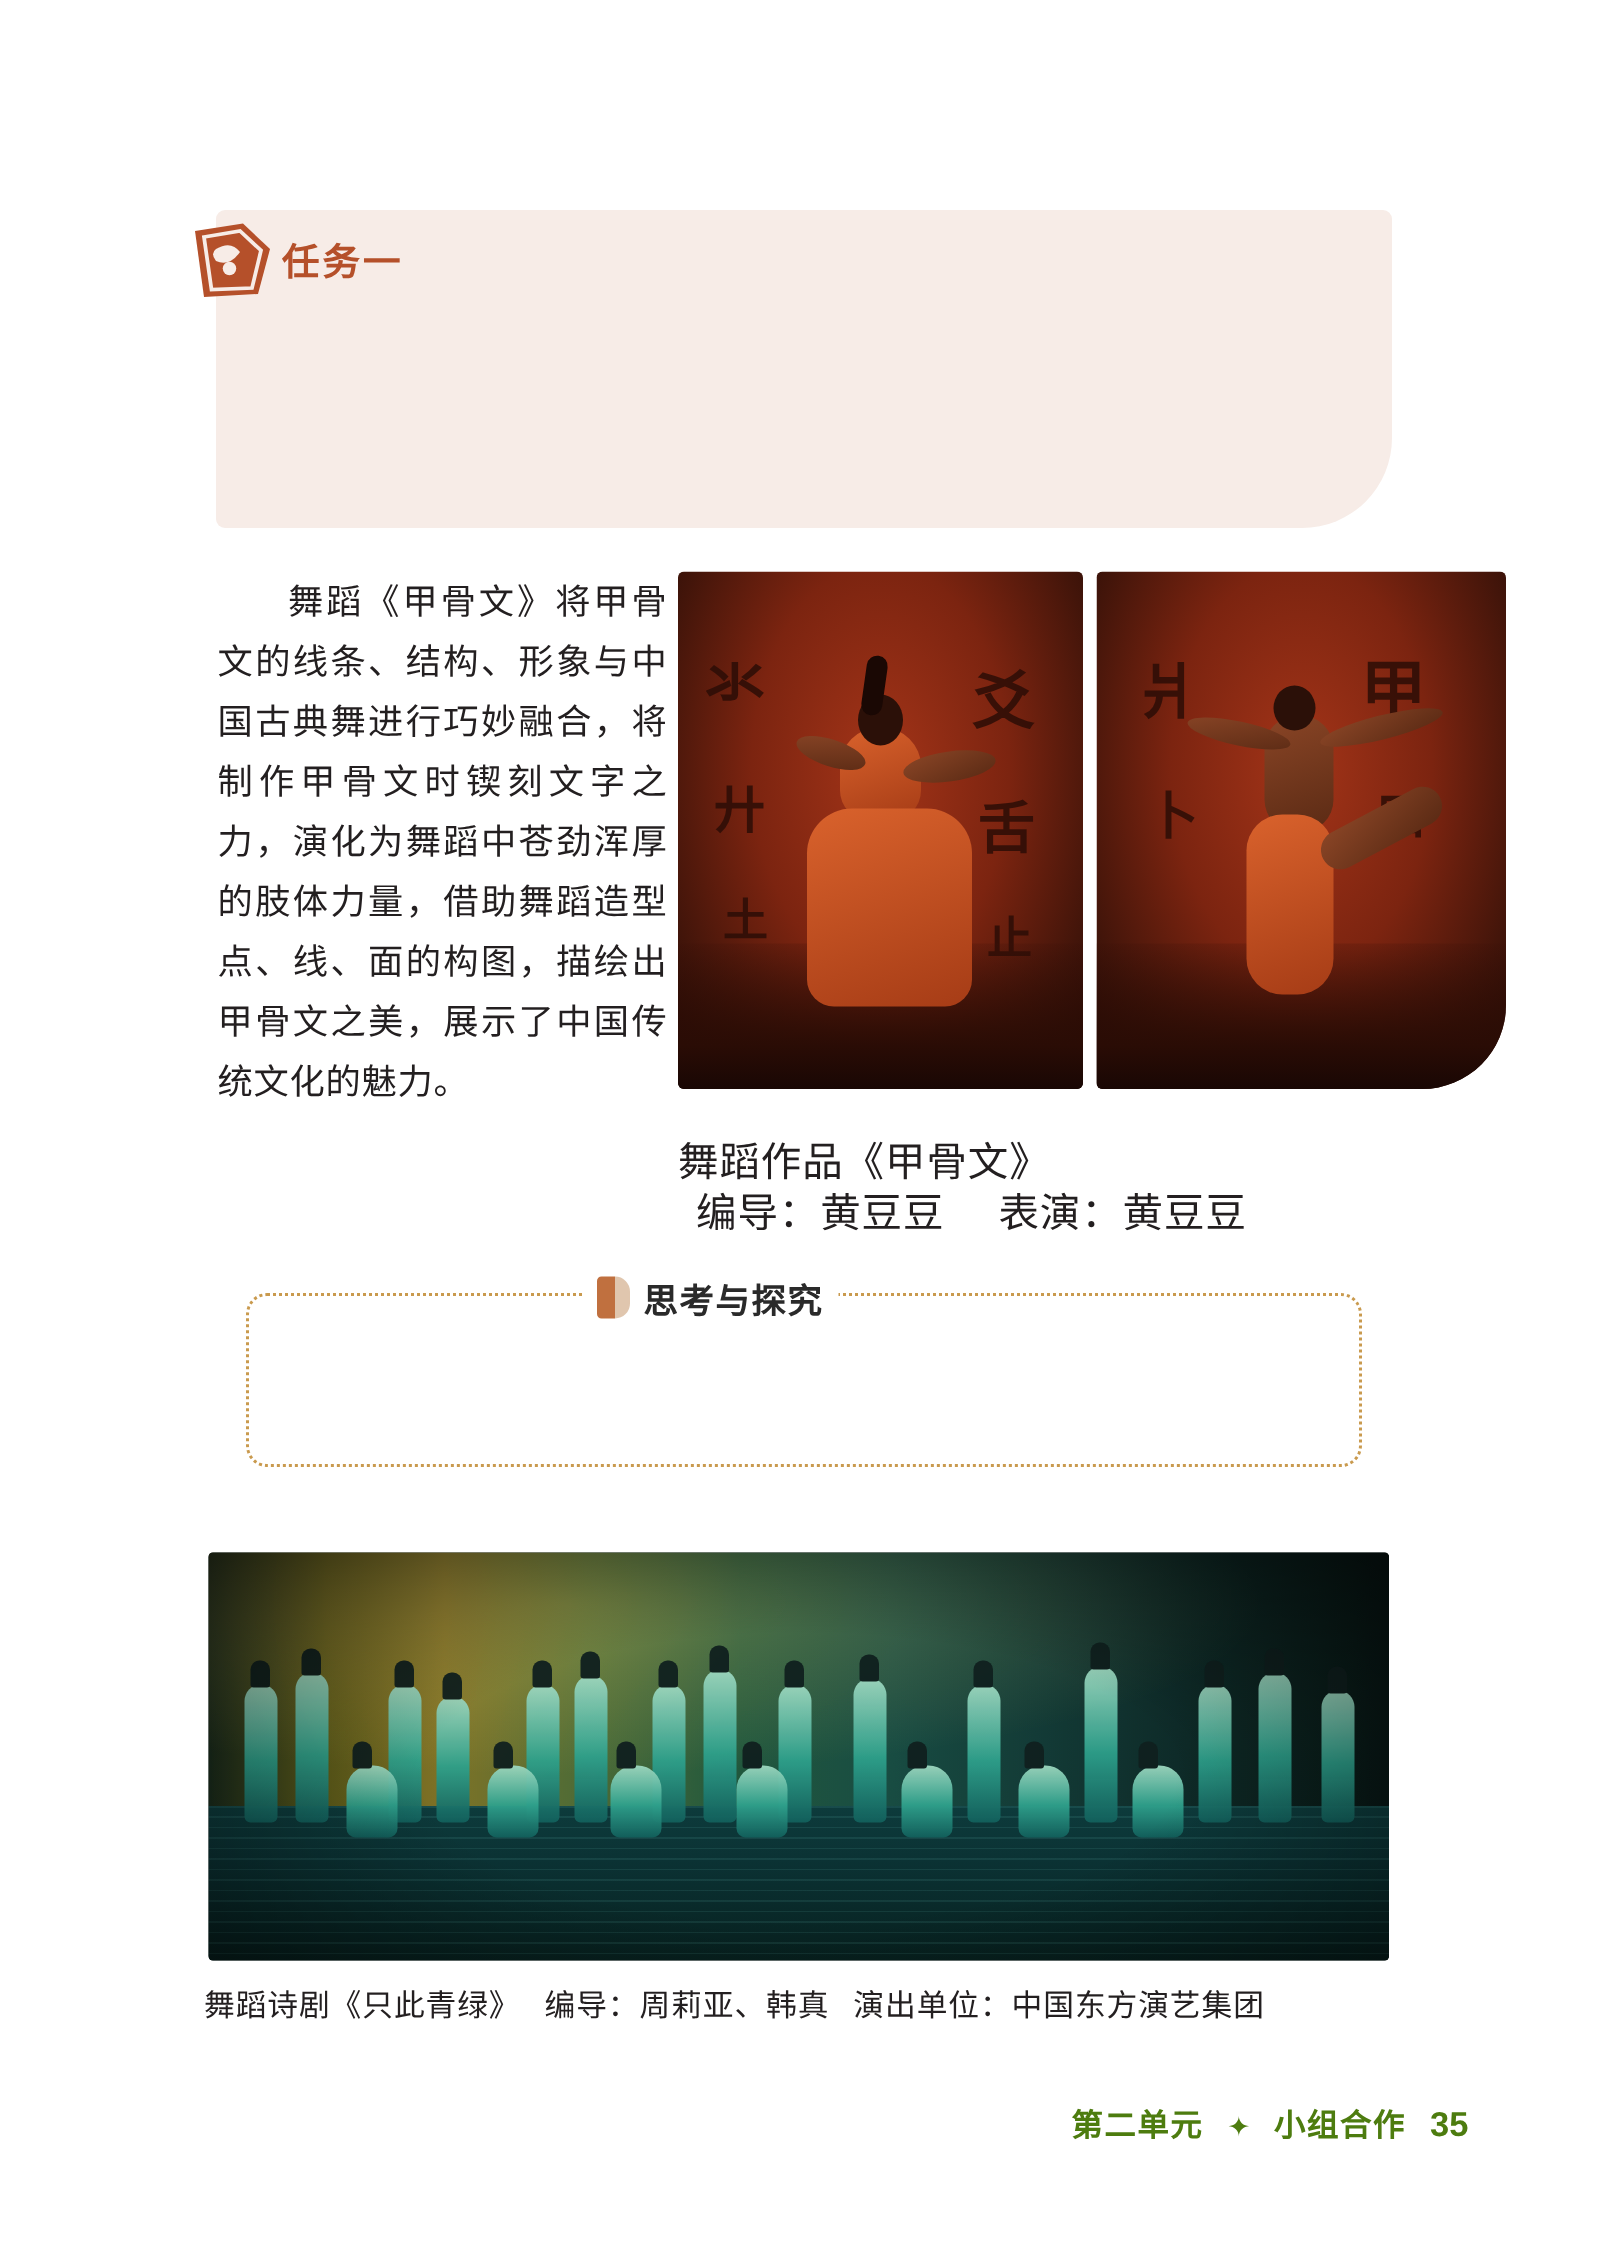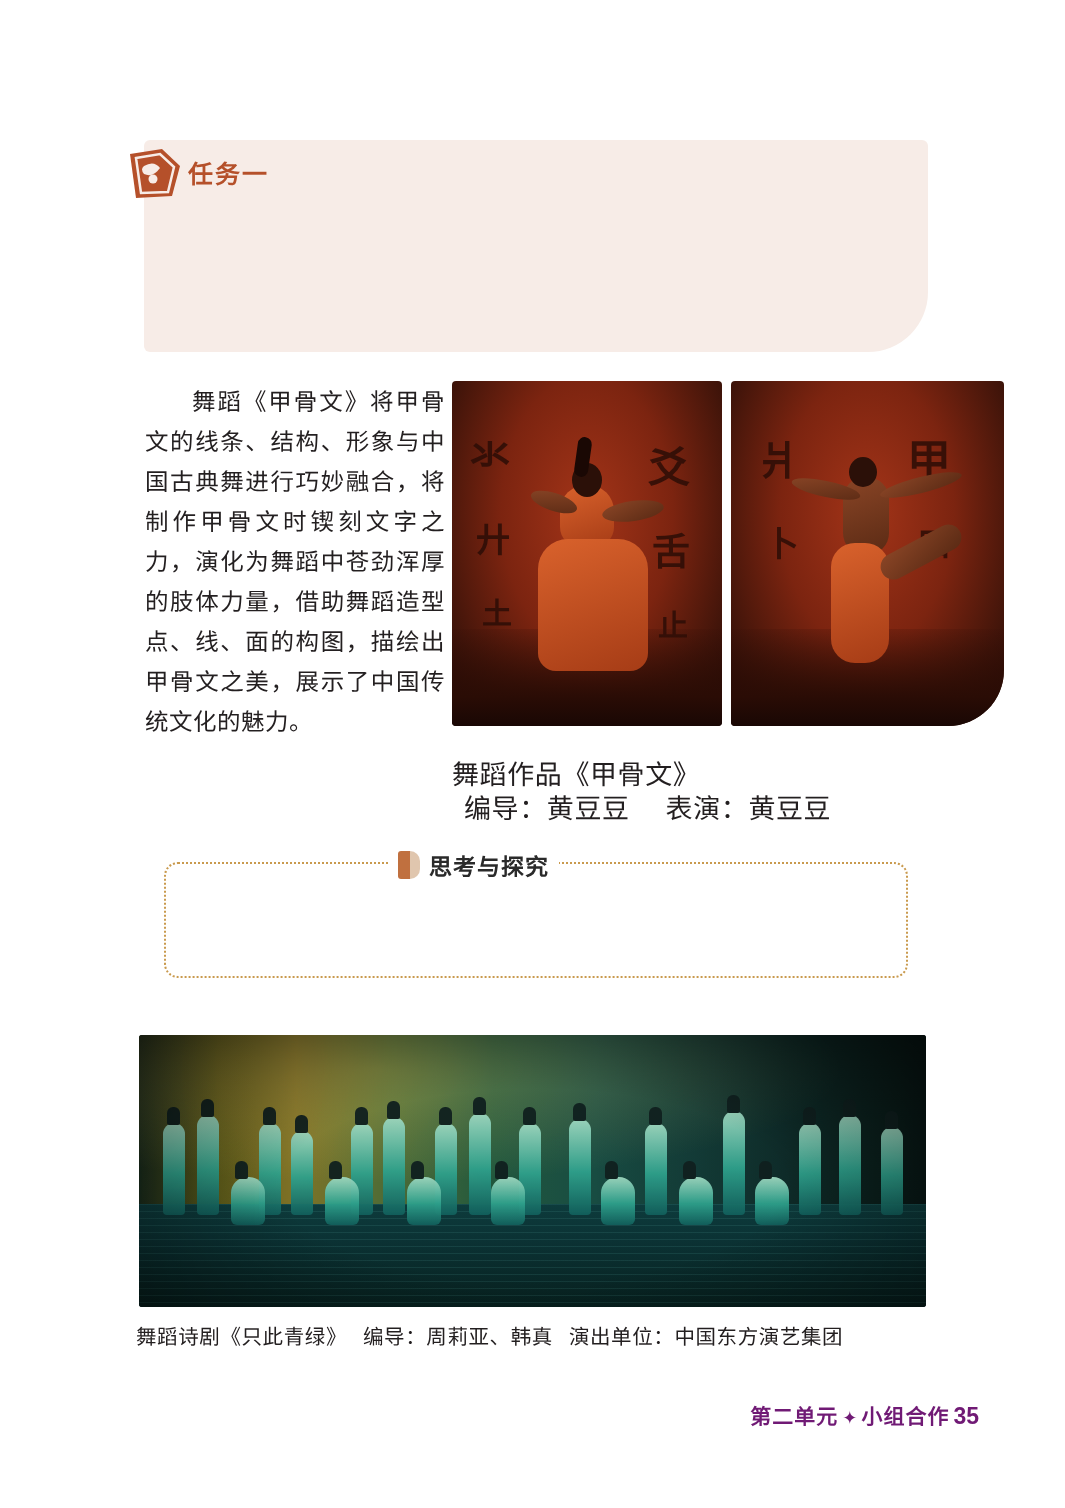--- a/index.html
+++ b/index.html
@@ -243,22 +243,22 @@
   }
   .bigcap .sp { display: inline-block; width: 16px; }
 
   
   .footer {
     position: absolute;
     right: 86px;
     top: 1400px;
     display: flex;
     align-items: baseline;
-    gap: 4px;
-    color: #701a75;
+    gap: 16px;
+    color: #4d7c0f;
     font-family: "Liberation Sans", "DejaVu Sans", sans-serif;
   }
   .footer .unit { font-size: 21px; font-weight: bold; letter-spacing: 1px; }
   .footer .dot { font-size: 18px; }
   .footer .pg { font-size: 23px; font-weight: bold; }
 </style>
 </head>
 <body>
 
 <div class="task-box">

